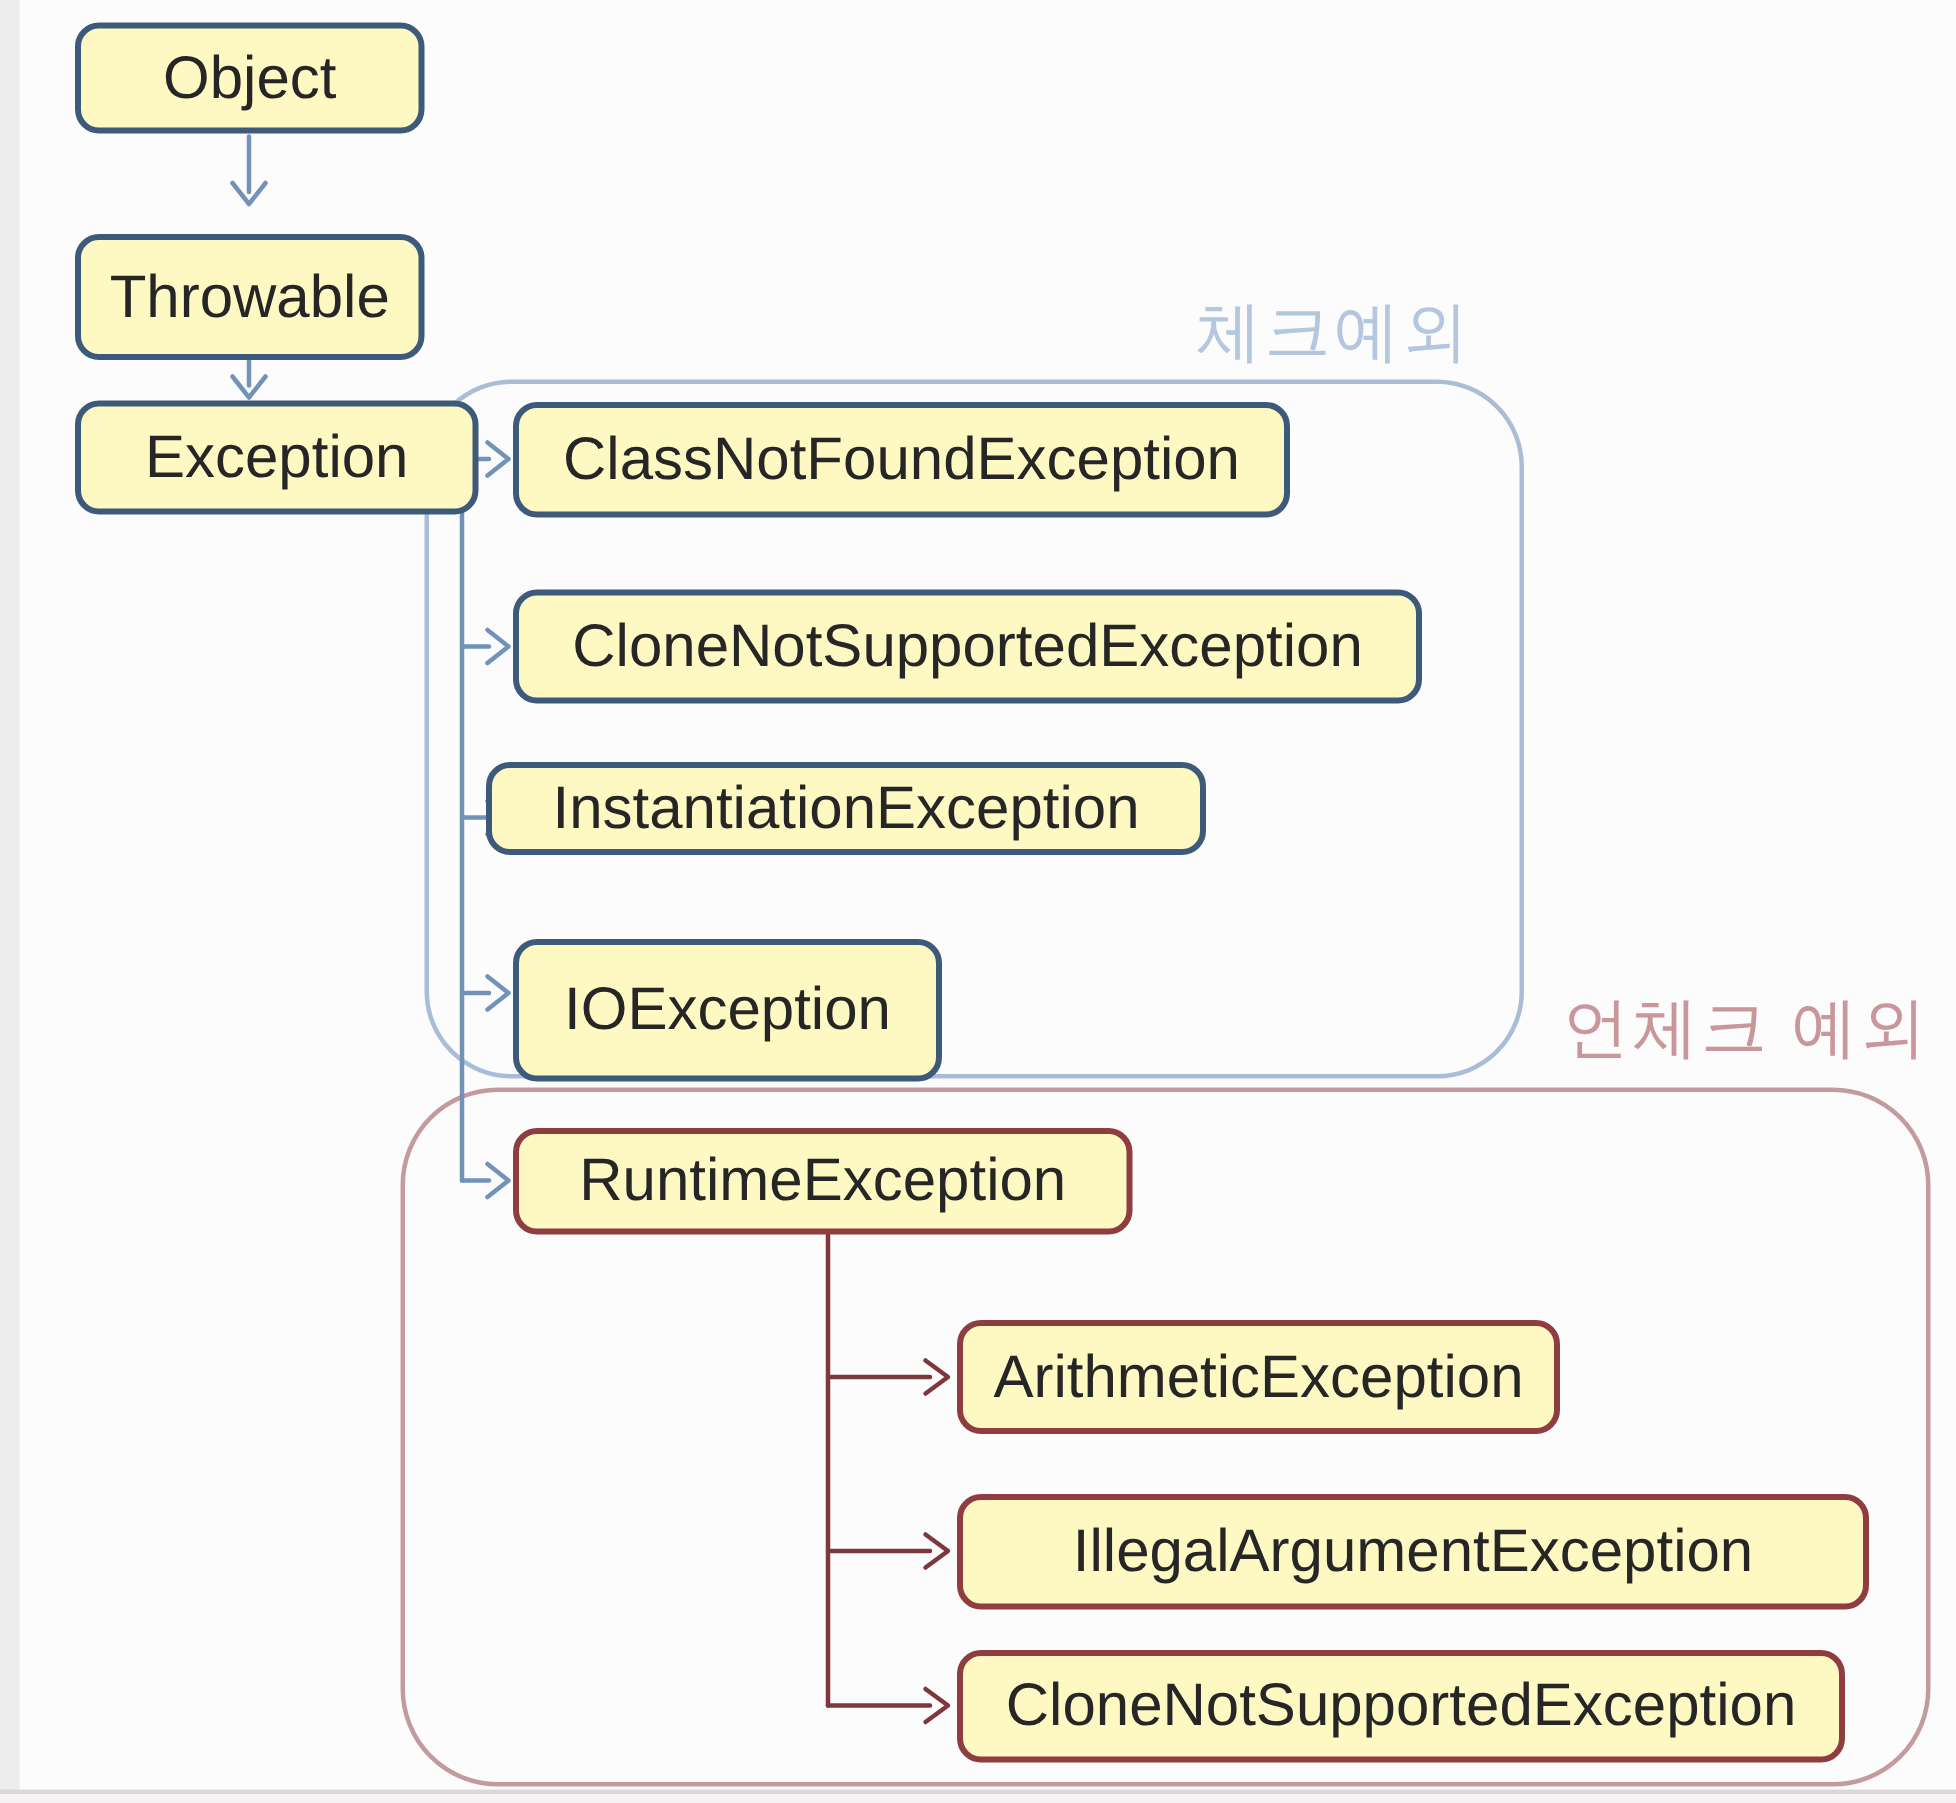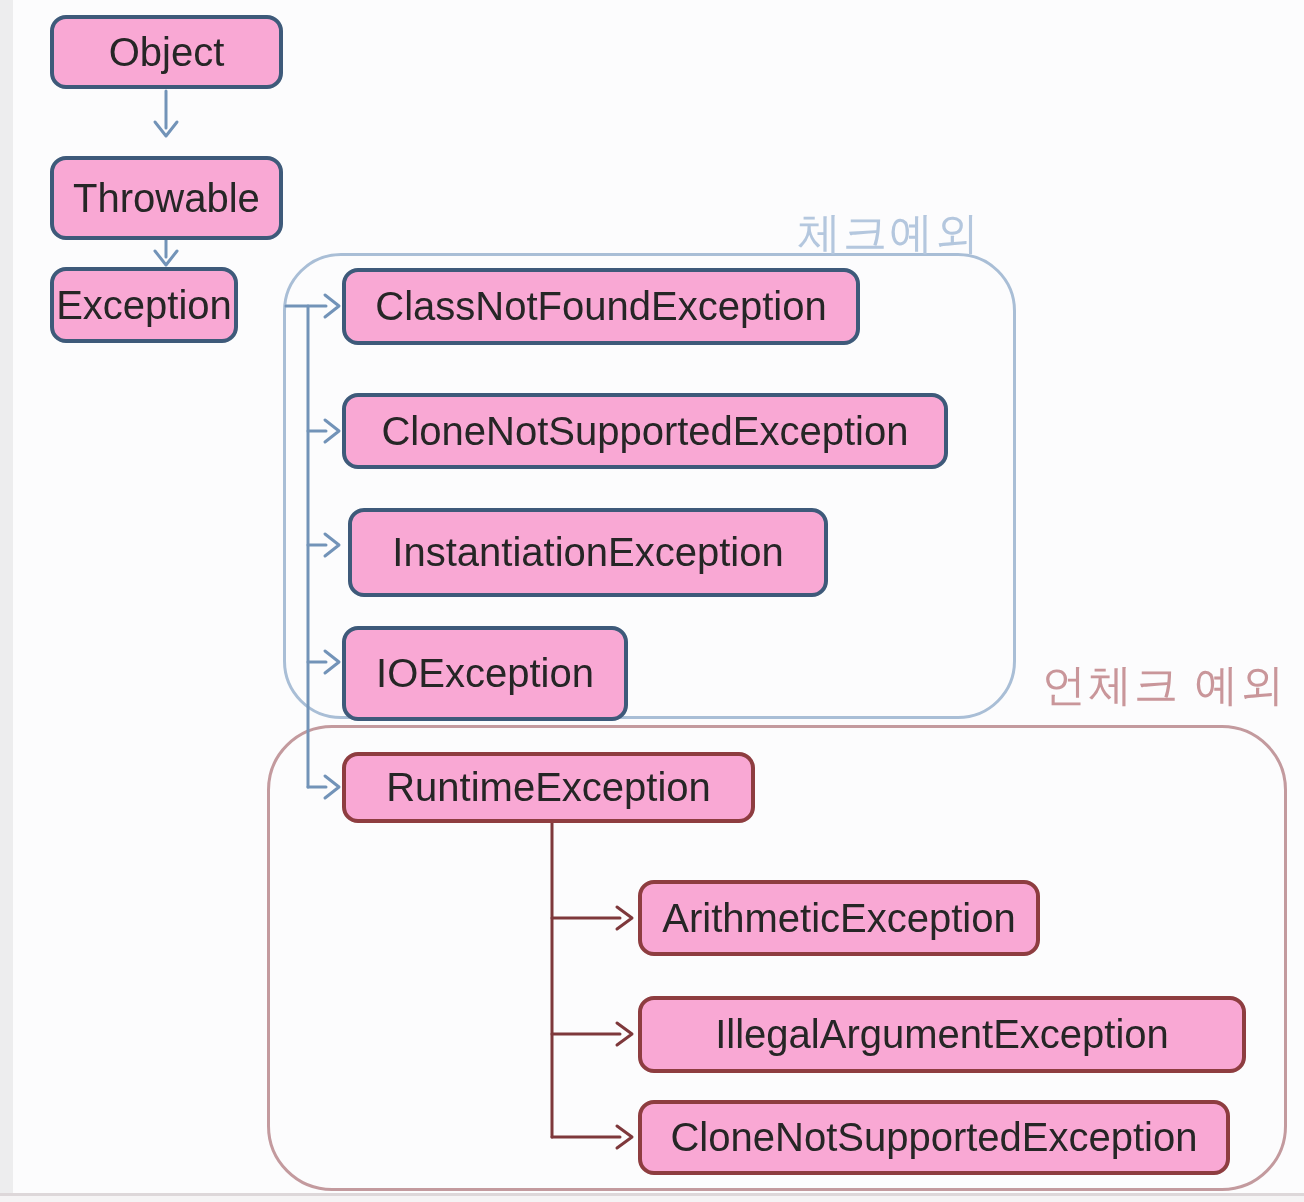--- a/index.html
+++ b/index.html
@@ -54,41 +54,41 @@
     border-radius:65px;
   }
   .group-label{
     position:absolute;
     font-size:44px;
     letter-spacing:2px;
     z-index:2;
     white-space:nowrap;
   }
   .group-label.checked-label{
-    left:797px;top:204px;
+    left:797px;top:192px;
     color:var(--blue-label);
   }
   .group-label.unchecked-label{
     left:1042px;top:656px;
     color:var(--red-label);
   }
   svg.connectors{
     position:absolute;left:0;top:0;z-index:2;
   }
   svg.connectors .blue{
     stroke:var(--blue-line);stroke-width:3;fill:none;
     stroke-linecap:round;stroke-linejoin:round;
   }
   svg.connectors .red{
     stroke:var(--red-line);stroke-width:3;fill:none;
     stroke-linecap:round;stroke-linejoin:round;
   }
   .node{
     position:absolute;
-    background:#f9a8d4;
+    background:#fef9c3;
     border:4px solid var(--blue-box-border);
     border-radius:16px;
     display:flex;align-items:center;justify-content:center;
     font-size:40px;
     color:var(--node-text);
     z-index:3;
     white-space:nowrap;
     box-sizing:border-box;
   }
   .node.red{
@@ -146,27 +146,27 @@
 
       <path class="red" d="M552 1137 H620"></path>
       <path class="red" d="M617 1126 L632 1137 L617 1148"></path>
     </g>
   </svg>
 
   <div class="node" style="left:50px;top:15px;width:233px;height:74px">Object</div>
 
   <div class="node" style="left:50px;top:156px;width:233px;height:84px">Throwable</div>
 
-  <div class="node" style="left:50px;top:267px;width:188px;height:76px">Exception</div>
+  <div class="node" style="left:50px;top:267px;width:269px;height:76px">Exception</div>
 
   <div class="node" style="left:342px;top:268px;width:518px;height:77px">ClassNotFoundException</div>
 
   <div class="node" style="left:342px;top:393px;width:606px;height:76px">CloneNotSupportedException</div>
 
-  <div class="node" style="left:348px;top:508px;width:480px;height:89px">InstantiationException</div>
+  <div class="node" style="left:324px;top:508px;width:480px;height:62px">InstantiationException</div>
 
   <div class="node" style="left:342px;top:626px;width:286px;height:95px">IOException</div>
 
   <div class="node red" style="left:342px;top:752px;width:413px;height:71px">RuntimeException</div>
 
   <div class="node red" style="left:638px;top:880px;width:402px;height:76px">ArithmeticException</div>
 
   <div class="node red" style="left:638px;top:996px;width:608px;height:77px">IllegalArgumentException</div>
 
   <div class="node red" style="left:638px;top:1100px;width:592px;height:75px">CloneNotSupportedException</div>

